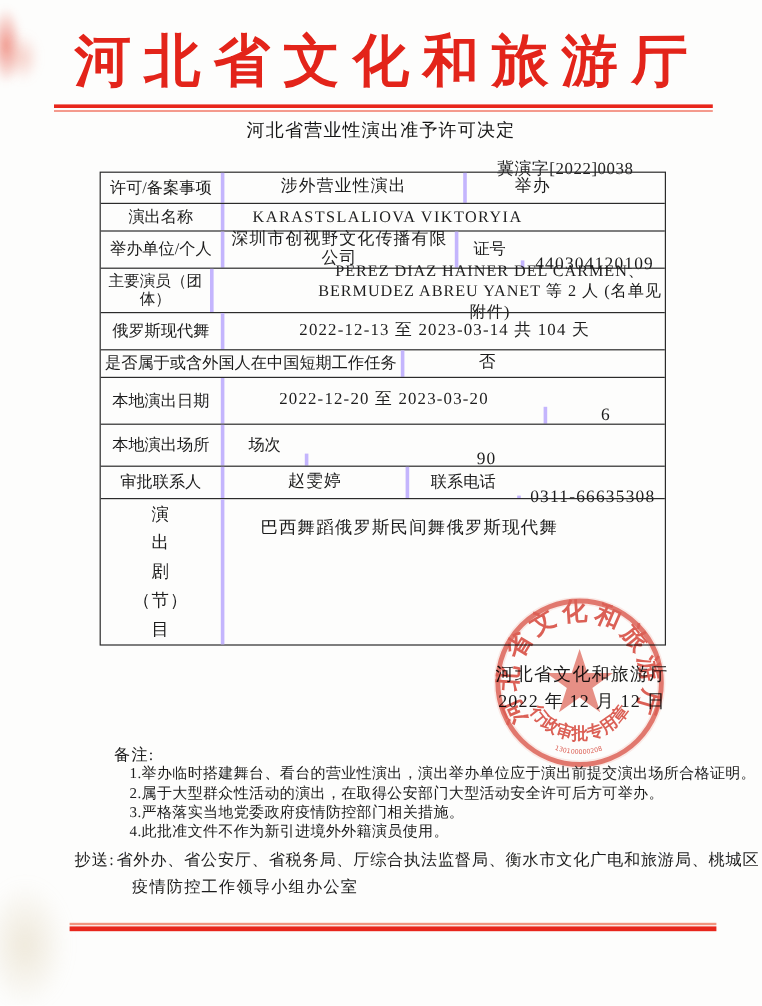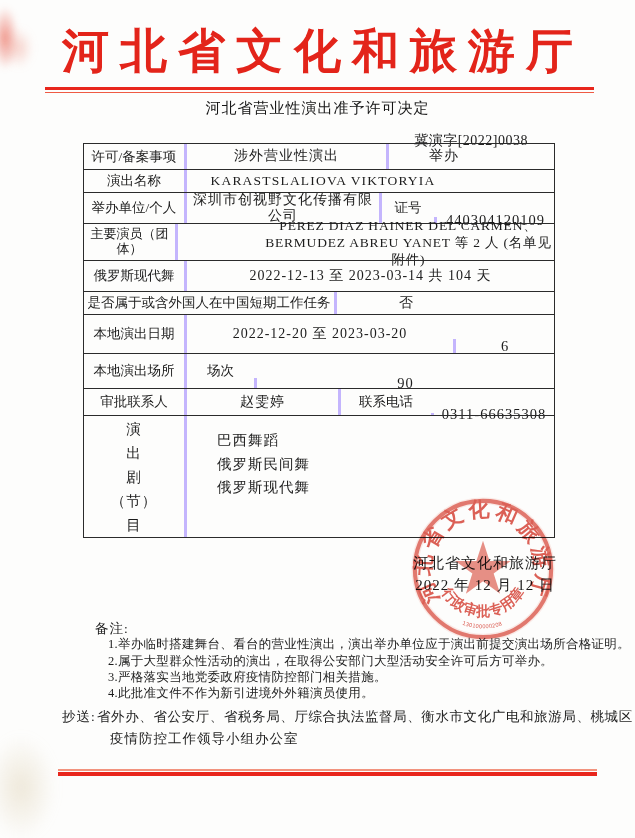--- a/index.html
+++ b/index.html
@@ -41,21 +41,21 @@
     letter-spacing:1px;line-height:1.15;text-align:center;
   }
   .cell:first-child{border-left:none;}
   .grow{flex:1 1 auto;}
   .eng{letter-spacing:1.2px;font-size:13.5px;}
   .num{letter-spacing:1px;font-size:14.5px;margin-top:24px;}
   .lbl-sm{font-size:13px;letter-spacing:0;}
   .lbl-xs{font-size:13.5px;letter-spacing:0;}
   .two-line{flex-direction:column;font-size:13.5px;letter-spacing:.8px;line-height:17px;padding-left:85px;}
   .prog-label{flex-direction:column;line-height:24px;font-size:14.5px;}
-  .prog-list{flex-direction:column;align-items:flex-start;justify-content:flex-start;
+  .prog-list{align-items:flex-start;justify-content:flex-start;
     padding:13px 0 0 30px;line-height:23.5px;font-size:14.5px;}
   
   .signature{left:395px;top:552px;width:180px;text-align:center;font-size:15px;line-height:22px;letter-spacing:1px;color:#1a1a1a;}
   .seal{left:410px;top:496px;width:146px;height:146px;opacity:.86;mix-blend-mode:multiply;}
   
   .notes-head{left:95px;top:620px;font-size:13.5px;letter-spacing:1px;}
   .note{left:108px;font-size:12.5px;letter-spacing:.3px;white-space:nowrap;}
   .cc-label{left:62px;top:708px;font-size:13.5px;letter-spacing:1px;}
   .cc-1{left:97px;top:708px;font-size:13.5px;letter-spacing:.6px;white-space:nowrap;}
   .cc-2{left:110px;top:730px;font-size:13.5px;letter-spacing:1px;white-space:nowrap;}

